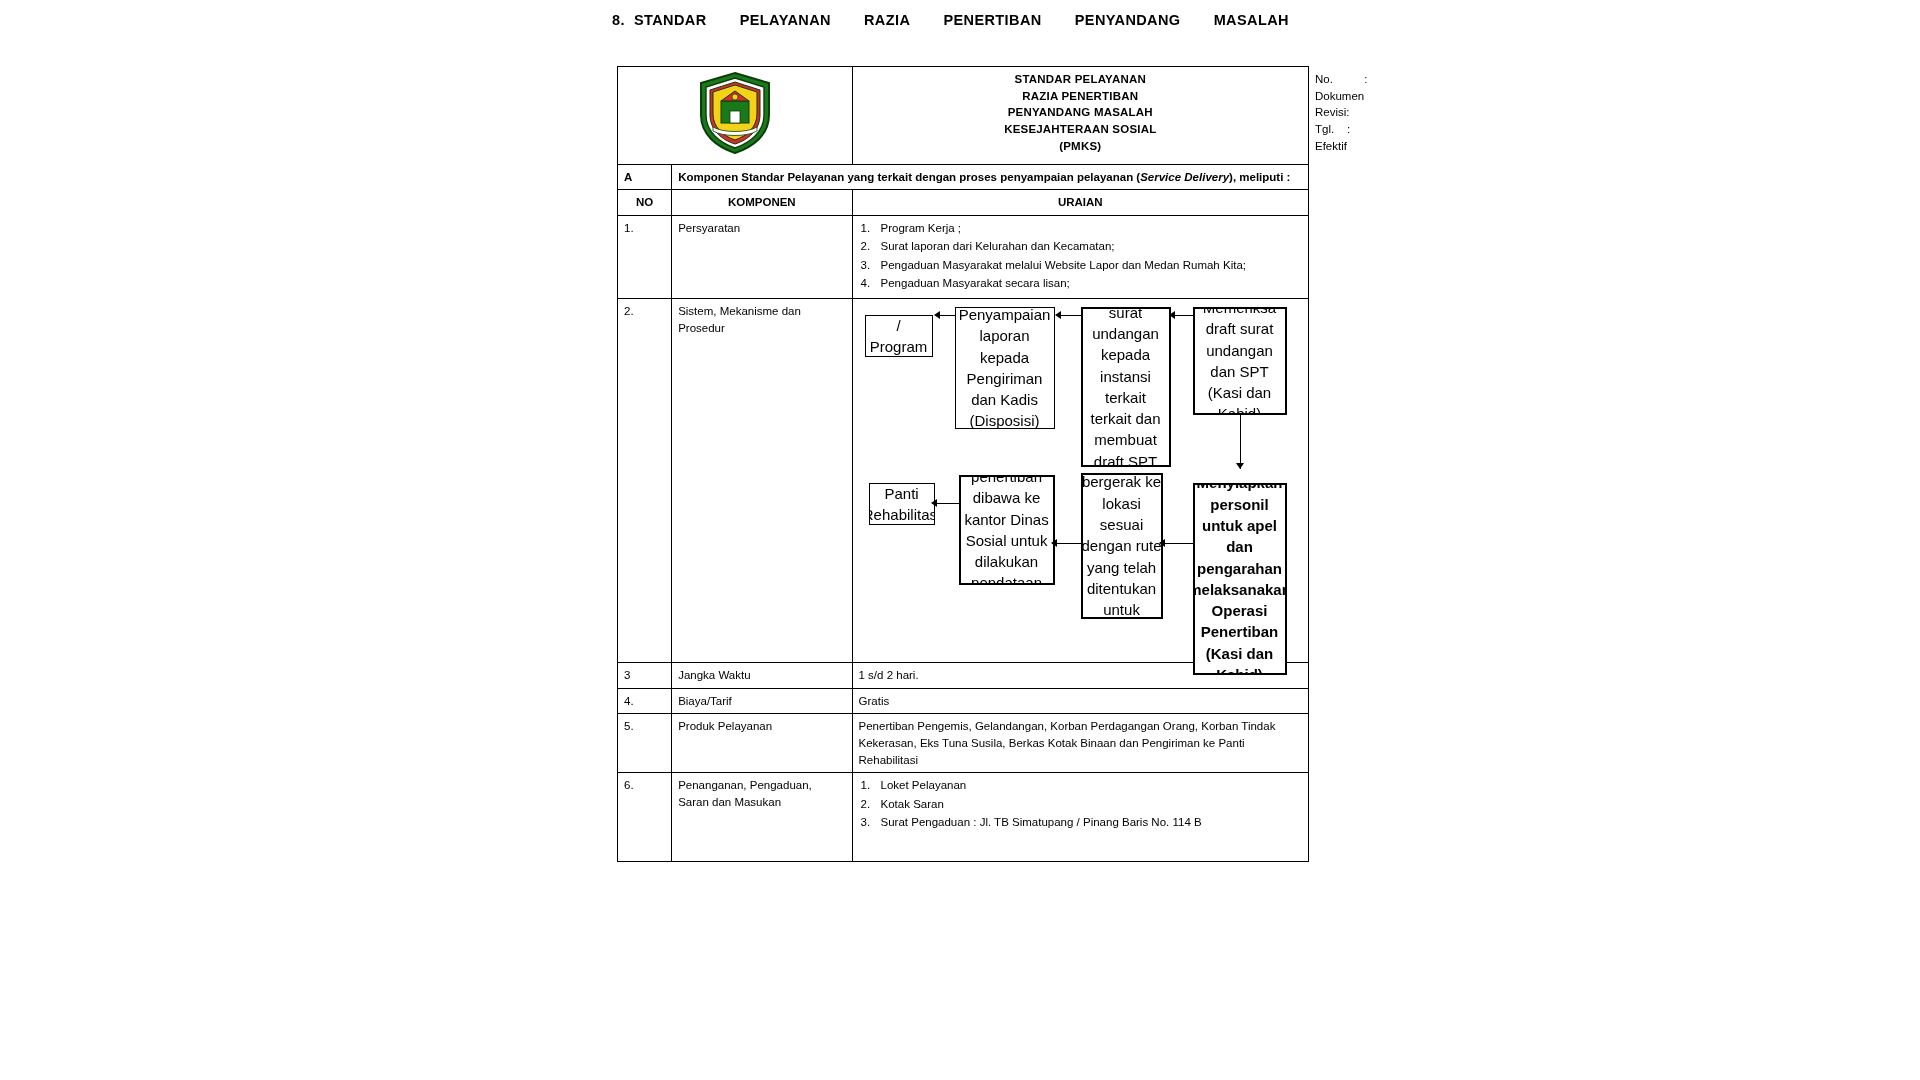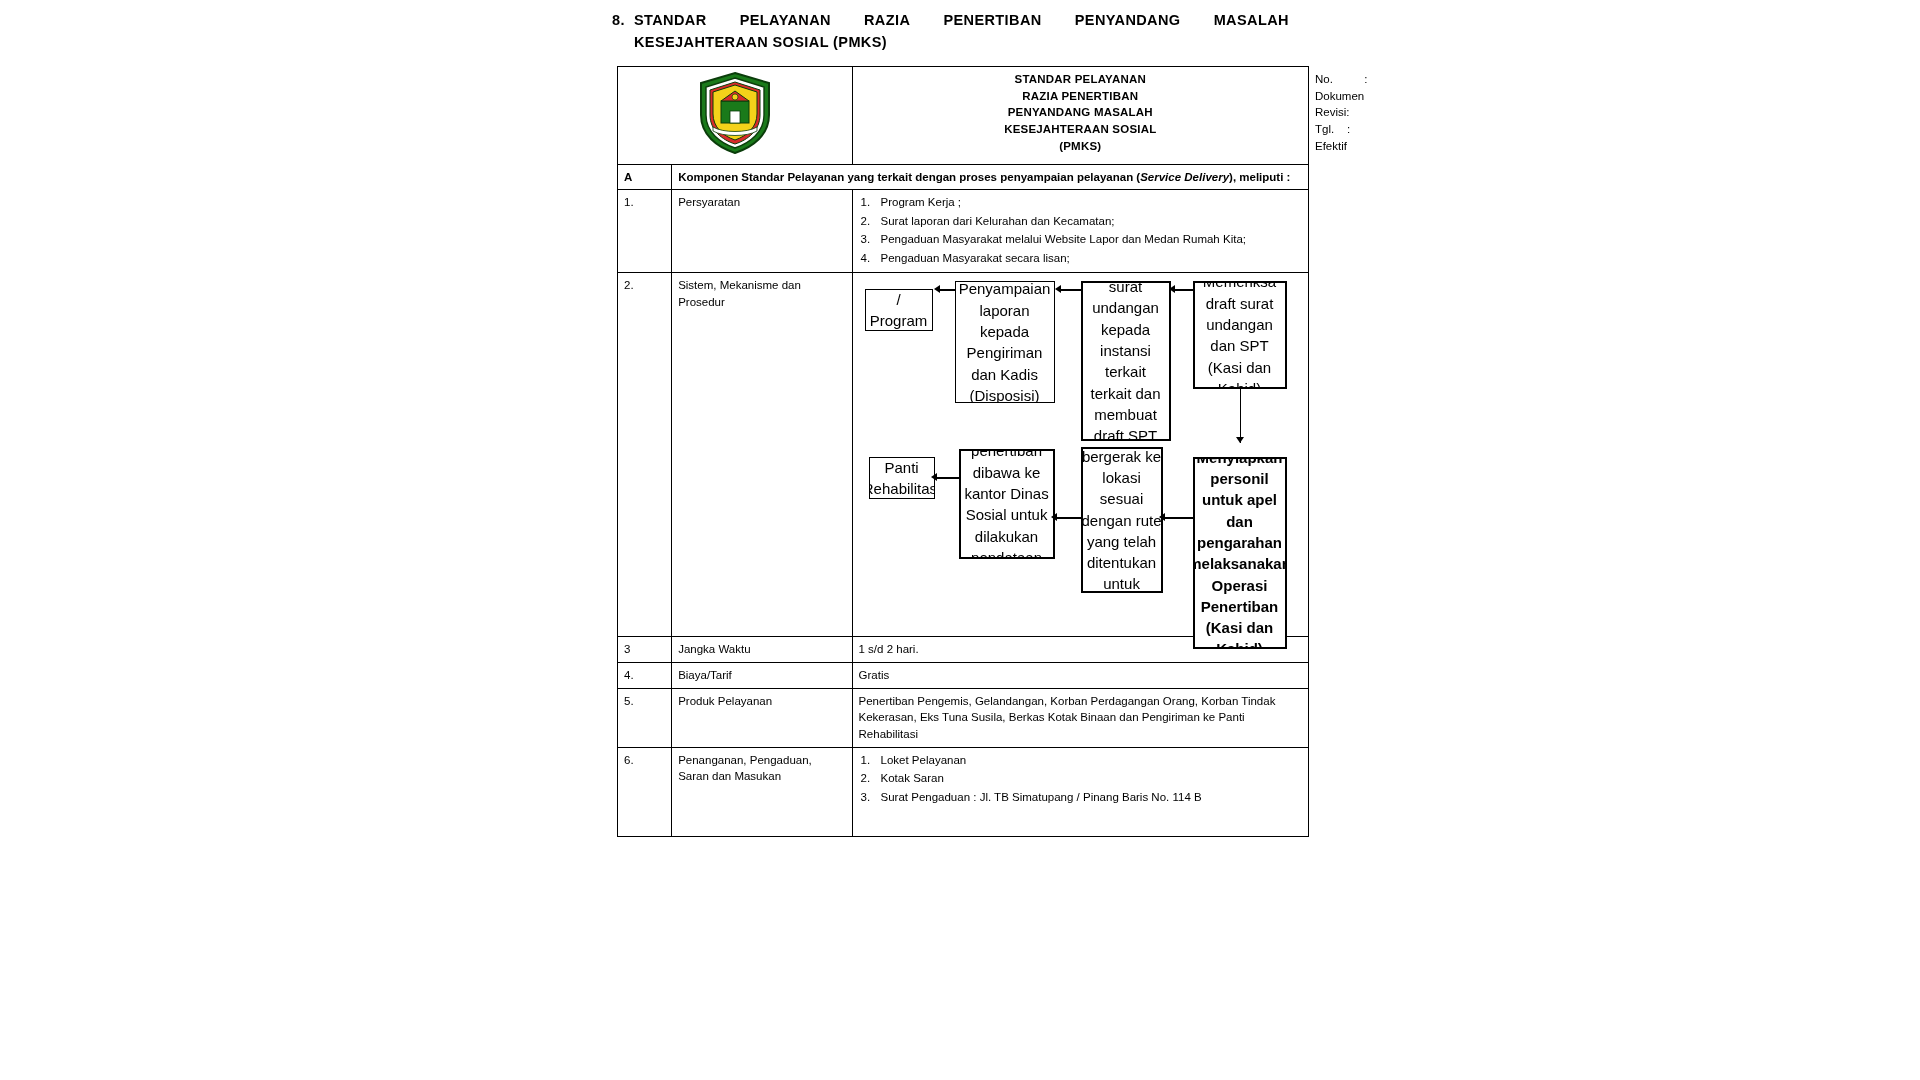--- a/index.html
+++ b/index.html
@@ -213,21 +213,20 @@
       <span class="num">8.</span>
       <span class="heading-words">
         <span>STANDAR</span>
         <span>PELAYANAN</span>
         <span>RAZIA</span>
         <span>PENERTIBAN</span>
         <span>PENYANDANG</span>
         <span>MASALAH</span>
       </span>
     </div>
-    <div class="heading-line2">KESEJAHTERAAN SOSIAL (PMKS)</div>
   </div>
 
   <table class="main-table">
     <colgroup>
       <col style="width:30px">
       <col style="width:100px">
       <col>
       <col style="width:0">
     </colgroup>
 
@@ -273,20 +272,25 @@
         </div>
       </td>
     </tr>
 
 
     <tr>
       <td class="sec-letter">A</td>
       <td class="sec-text" colspan="2"><span>Komponen  Standar  Pelayanan  yang  terkait  dengan  proses  penyampaian pelayanan (</span><i>Service Delivery</i><span>), meliputi :</span></td>
     </tr>
 
+    <tr>
+      <td class="col-head c-no">NO</td>
+      <td class="col-head c-komp">KOMPONEN</td>
+      <td class="col-head">URAIAN</td>
+    </tr>
 
     <tr>
       <td class="cell-no">1.</td>
       <td class="cell-komp">Persyaratan</td>
       <td class="cell-uraian">
         <ol class="numlist">
           <li><span class="marker">1.</span><span>Program  Kerja  ;</span></li>
           <li><span class="marker">2.</span><span>Surat  laporan  dari  Kelurahan  dan  Kecamatan;</span></li>
           <li><span class="marker">3.</span><span>Pengaduan  Masyarakat  melalui  Website  Lapor  dan   Medan Rumah Kita;</span></li>
           <li><span class="marker">4.</span><span>Pengaduan  Masyarakat  secara  lisan;</span></li>

